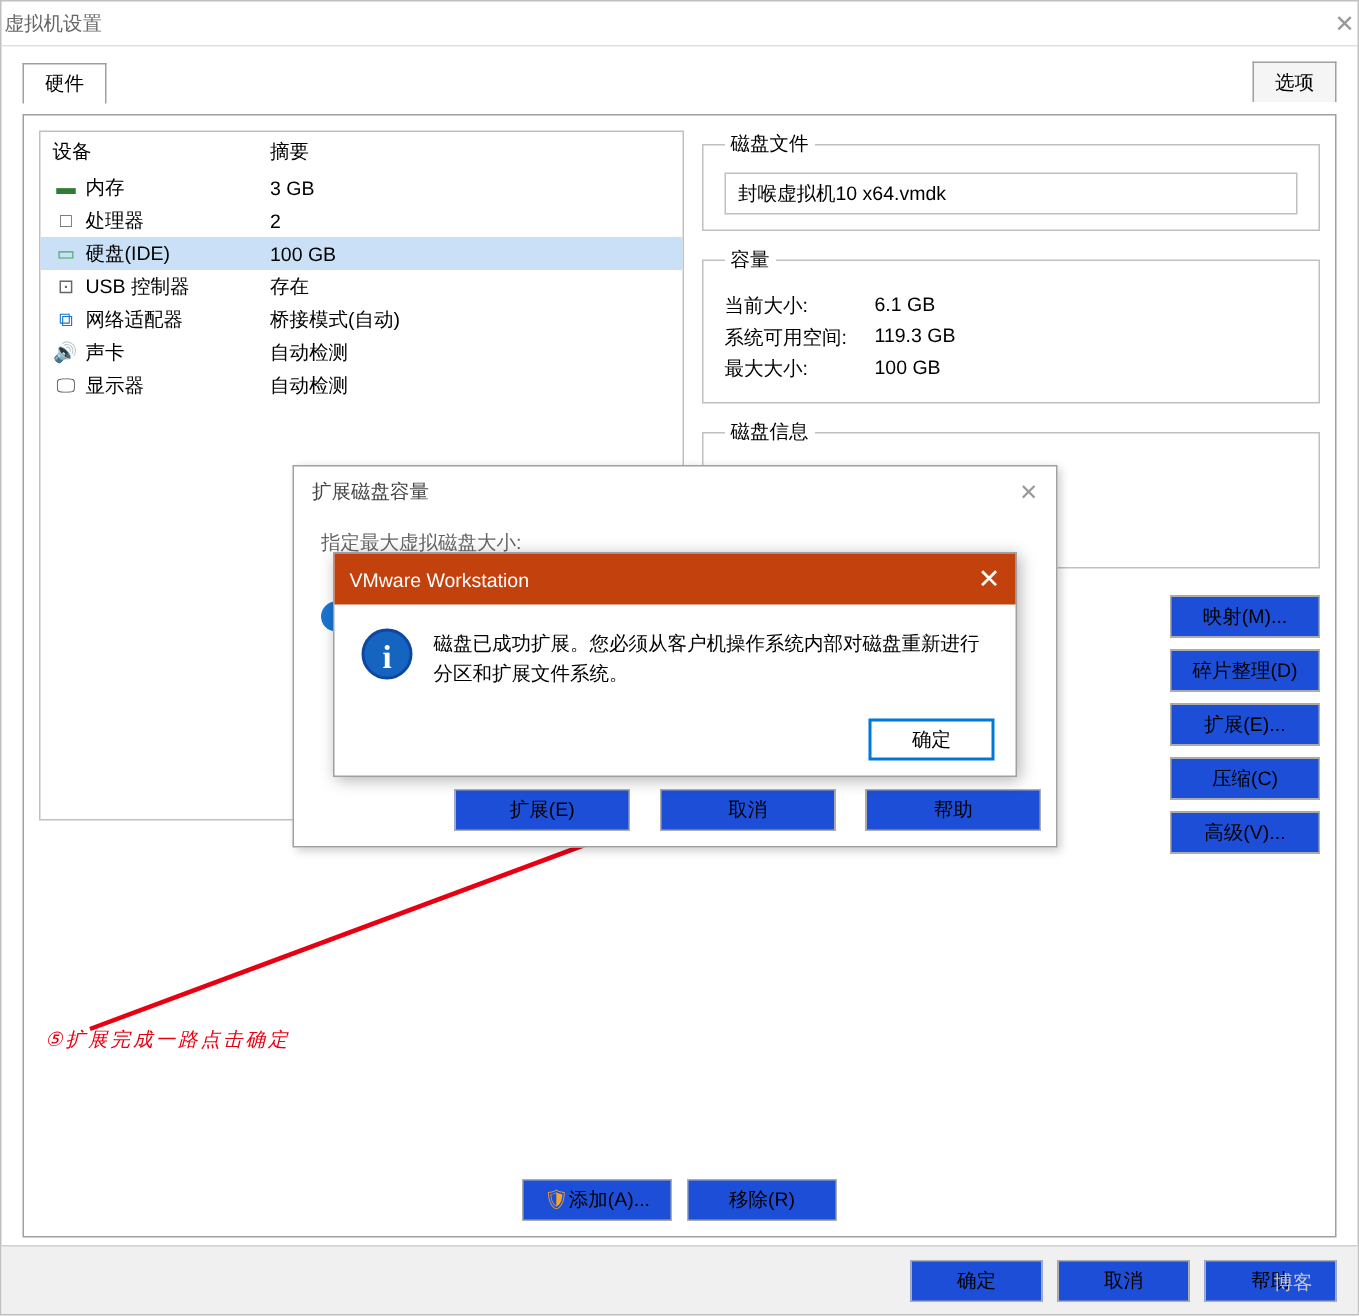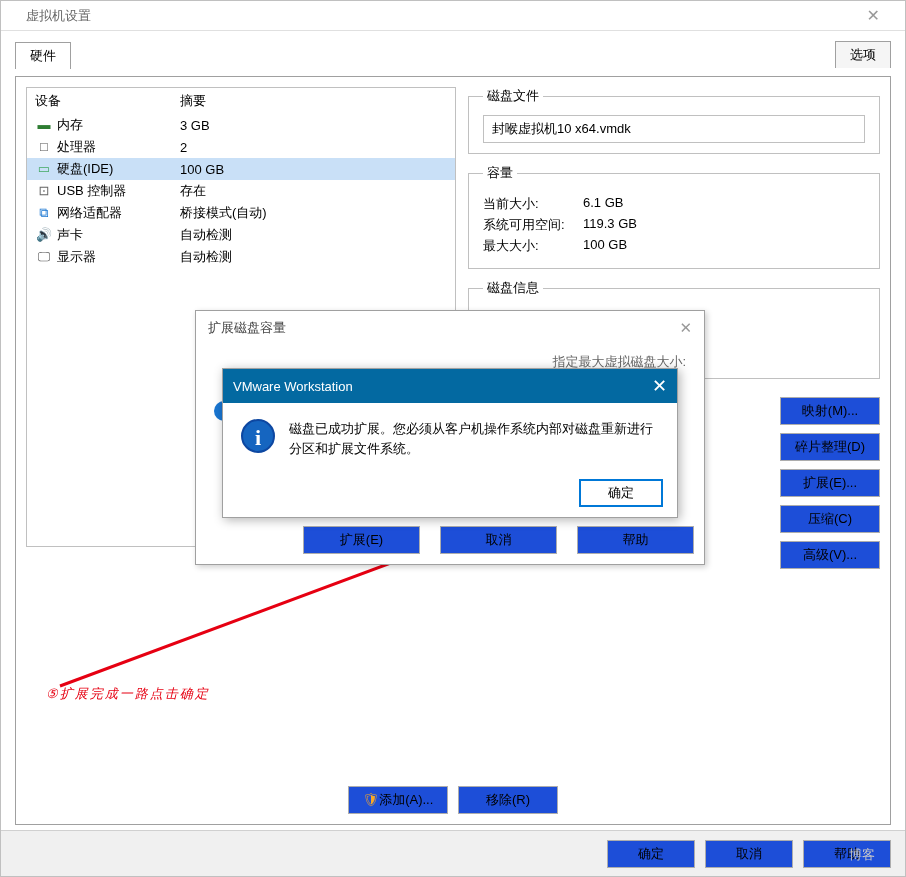--- a/index.html
+++ b/index.html
@@ -1,18 +1,18 @@
 <!DOCTYPE html>
 <html><head>
 <meta charset="utf-8">
 <style>
 * { box-sizing: border-box; font-family: "Microsoft YaHei", "Segoe UI", sans-serif; font-size: 13px; }
 body { margin: 0; background: #fff; width: 906px; height: 877px; position: relative; overflow: hidden; }
 .window { width: 906px; height: 877px; border: 1px solid #c0c0c0; background: #fff; position: relative; }
-.titlebar { height: 30px; padding: 0 25px; display: flex; align-items: center; justify-content: space-between; color: #666; border-bottom: 1px solid #e0e0e0; }
+.titlebar { height: 30px; padding: 0 2px; display: flex; align-items: center; justify-content: space-between; color: #666; border-bottom: 1px solid #e0e0e0; }
 .titlebar .close { font-size: 16px; color: #999; }
 .content { padding: 10px 14px; height: calc(100% - 30px - 46px); position: relative; }
 .tabs { display: flex; margin-bottom: 8px; justify-content: space-between; }
 .tab { padding: 4px 14px; border: 1px solid #a0a0a0; background: #f5f5f5; border-bottom: none; }
 .tab.active { background: #fff; position: relative; top: 1px; }
 .tab-body { border: 1px solid #a0a0a0; height: calc(100% - 30px); padding: 10px; display: flex; gap: 12px; position: relative; }
 .left-panel { width: 430px; border: 1px solid #c0c0c0; height: 460px; }
 .dev-header { display: flex; padding: 4px 8px; font-weight: normal; }
 .dev-col1 { width: 145px; }
 .dev-row { display: flex; align-items: center; padding: 2px 8px; }
@@ -36,30 +36,30 @@
 .expand-dlg { position: absolute; left: 195px; top: 310px; width: 510px; height: 255px; background: #fff; border: 1px solid #a0a0a0; box-shadow: 2px 2px 6px rgba(0,0,0,0.2); z-index: 10; }
 .expand-title { padding: 8px 12px; display: flex; justify-content: space-between; color: #444; gap: 38px; }
 .expand-title .x { color: #999; font-size: 15px; }
 .expand-body { padding: 8px 18px; color: #666; }
 .expand-icon { display: inline-block; width: 20px; height: 20px; border-radius: 50%; background: #1976d2; color: #fff; text-align: center; line-height: 20px; font-weight: bold; font-style: italic; font-family: serif; }
 .expand-btns { position: absolute; bottom: 10px; right: 10px; display: flex; gap: 20px; }
 .expand-btns .btn { width: 117px; }
 
 
 .msgbox { position: absolute; left: 222px; top: 368px; width: 456px; height: 150px; background: #fff; border: 1px solid #a0a0a0; box-shadow: 2px 2px 10px rgba(0,0,0,0.3); z-index: 20; }
-.msgbox-title { background: #0369a1; color: #fff; padding: 6px 10px; display: flex; justify-content: space-between; align-items: center; font-size: 14px; }
+.msgbox-title { background: #c2410c; color: #fff; padding: 6px 10px; display: flex; justify-content: space-between; align-items: center; font-size: 14px; }
 .msgbox-title .x { font-size: 18px; font-weight: 300; }
 .msgbox-body { padding: 16px 18px; display: flex; gap: 14px; align-items: flex-start; }
 .info-icon { width: 34px; height: 34px; border-radius: 50%; background: #1565c0; color: #fff; text-align: center; line-height: 34px; font-size: 22px; font-weight: bold; font-family: Georgia, serif; flex-shrink: 0; border: 2px solid #0d47a1; }
 .msgbox-text { line-height: 1.5; }
 .msgbox-footer { position: absolute; bottom: 10px; right: 14px; }
 .msgbox-ok { width: 84px; padding: 3px 0; border: 2px solid #0078d7; background: #fff; text-align: center; cursor: pointer; }
 
 
-.annotation { position: absolute; left: 46px; top: 660px; color: #e60012; font-size: 42px; font-family: "SimSun", serif; font-style: italic; font-weight: 500; z-index: 5; letter-spacing: 2px; }
+.annotation { position: absolute; left: 30px; top: 660px; color: #e60012; font-size: 42px; font-family: "SimSun", serif; font-style: italic; font-weight: 500; z-index: 5; letter-spacing: 2px; }
 .circle-num { display: inline-block; }
 .arrow-svg { position: absolute; left: 40px; top: 496px; z-index: 6; pointer-events: none; }
 
 
 .ic-mem { color: #2e7d32; } .ic-cpu { color: #555; } .ic-disk { color: #4a6; }
 .ic-net { color: #1976d2; } .ic-usb { color: #666; } .ic-snd { color: #f57c00; } .ic-disp { color: #555; }
 .shield { color: #f9a825; }
 </style>
 </head>
 <body>
@@ -180,21 +180,21 @@
   </div>
   <div class="watermark">博客</div>
 </div>
 
 <div class="expand-dlg">
   <div class="expand-title">
     <span>扩展磁盘容量</span>
     <span class="x">✕</span>
   </div>
   <div class="expand-body">
-    <div style="margin-bottom:30px;text-align:right;">指定最大虚拟磁盘大小:</div>
+    <div style="margin-bottom:30px;">指定最大虚拟磁盘大小:</div>
     <span class="expand-icon">i</span>
   </div>
   <div class="expand-btns">
     <div class="btn">扩展(E)</div>
     <div class="btn">取消</div>
     <div class="btn">帮助</div>
   </div>
 </div>
 
 <div class="msgbox">

